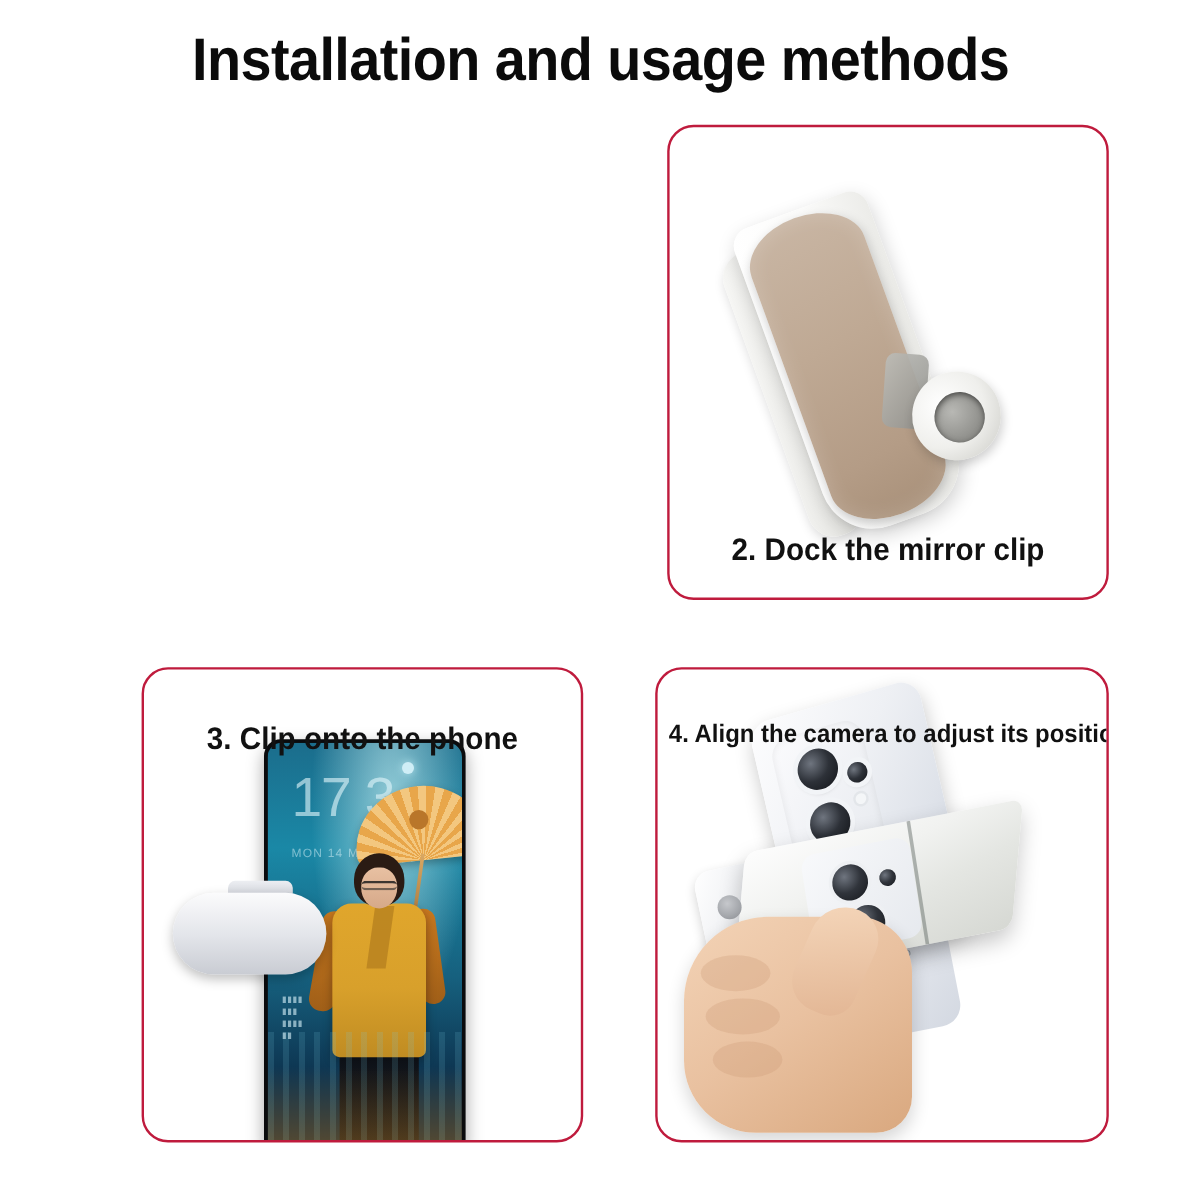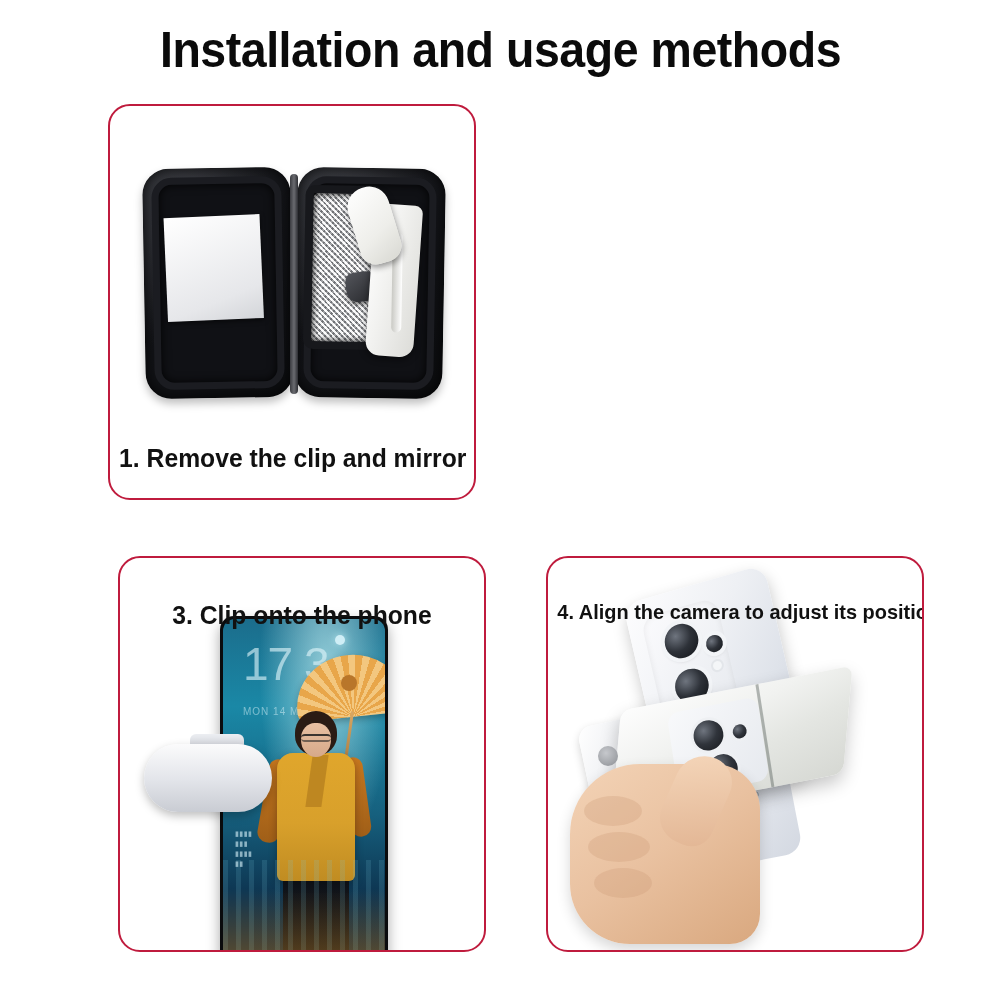--- a/index.html
+++ b/index.html
@@ -502,42 +502,34 @@
   .knuckle.k2 { left: 40px; top: 274px; width: 62px; }
   .knuckle.k3 { left: 46px; top: 310px; width: 58px; }
 </style>
 </head>
 <body>
 
 <div id="page">
 
   <div id="title">Installation and usage methods</div>
 
-  <div class="panel p1">
+
+  <div class="panel p2">
     <div class="stage">
-      <div class="case">
-        <div class="case-half left">
-          <div class="case-rim"></div>
-          <div class="cloth"></div>
-        </div>
-        <div class="case-half right">
-          <div class="case-rim"></div>
-          <div class="mesh"></div>
-          <div class="mesh-band"></div>
-          <div class="nub"></div>
-          <div class="clipbody"></div>
-          <div class="clip-slot"></div>
-          <div class="clipmirror"></div>
-        </div>
-        <div class="zip"></div>
+      <div class="dock">
+        <div class="dock-base2"></div>
+        <div class="dock-base"></div>
+        <div class="dock-mirror"></div>
+        <div class="dock-arm"></div>
+        <div class="dock-hinge"></div>
+        <div class="dock-hole"></div>
       </div>
     </div>
-    <div class="caption cap-bottom">1. Remove the clip and mirror</div>
+    <div class="caption cap-bottom">2. Dock the mirror clip</div>
   </div>
-
 
   <div class="panel p3">
     <div class="caption cap-top">3. Clip onto the phone</div>
     <div class="stage">
       <div class="phone3">
         <div class="wall">
           <div class="moon"></div>
           <div class="clock">
             <span>17</span>
             <span>3</span>

